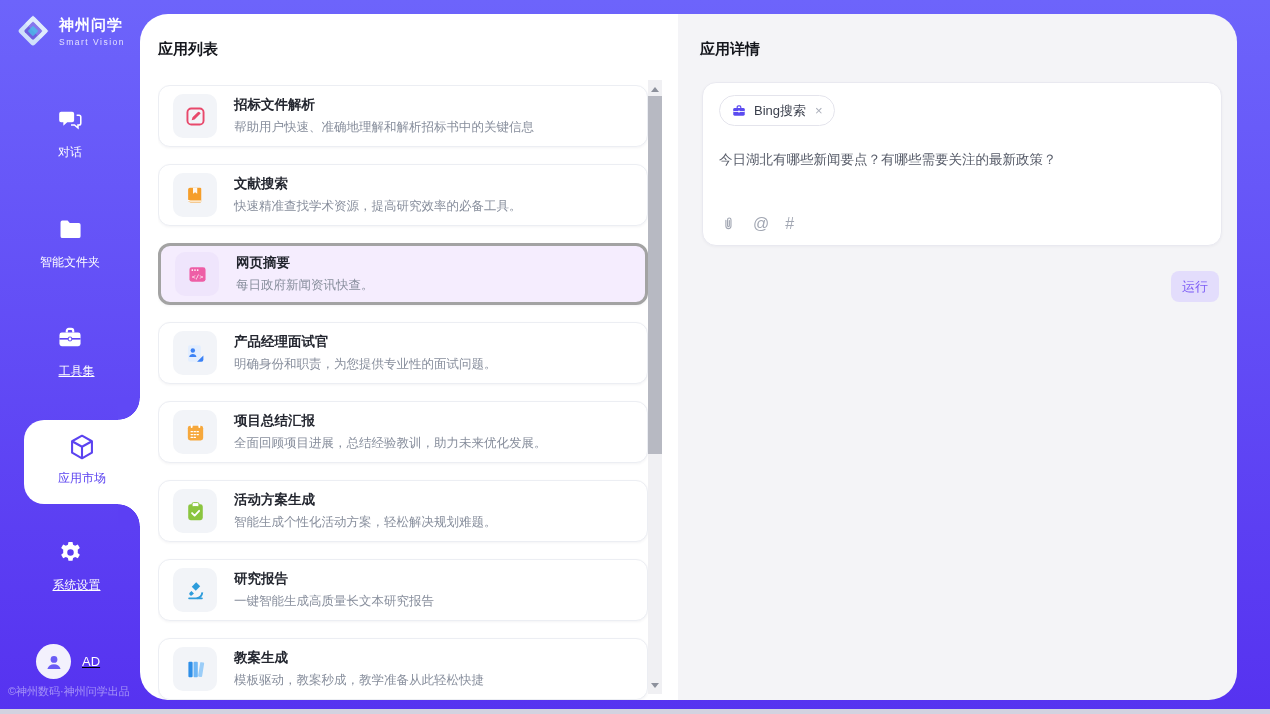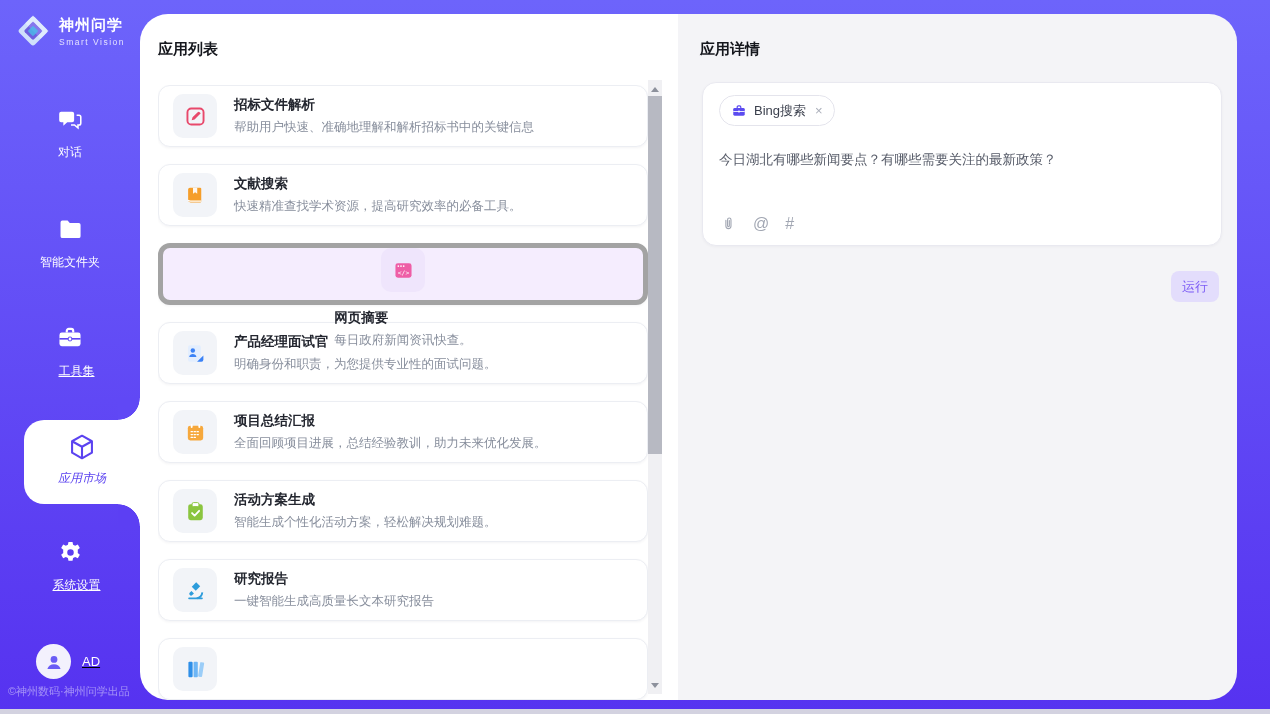--- a/index.html
+++ b/index.html
@@ -21,21 +21,21 @@
   .nav-item:nth-of-type(5) { top:539px; }
   .nav-icn svg { display:inline-block; vertical-align:middle; }
   .nav-label { color:#fff; font-size:12px; margin-top:7px; }
   .nav-label.u { text-decoration:underline;margin-left:13px; }
   .nav-item.active { top:420px; left:24px; width:116px; height:84px; background:#fff;
                      border-radius:20px 0 0 20px; padding-top:12px; }
   .nav-item.active::before { content:''; position:absolute; right:0; top:-22px; width:22px; height:22px;
       background: radial-gradient(circle at 0 0, #6048f5 21.4px, #fff 22px); }
   .nav-item.active::after { content:''; position:absolute; right:0; top:84px; width:22px; height:22px;
       background: radial-gradient(circle at 0 100%, #5c3ff3 21.4px, #fff 22px); }
-  .nav-item.active .nav-label { color:#5b43f0; margin-top:4px;font-style:italic; }
+  .nav-item.active .nav-label { color:#5b43f0; margin-top:4px; }
   .user-row { position:absolute; left:36px; top:644px; display:flex; align-items:center; gap:11px;text-decoration:underline; }
   .avatar { width:35px; height:35px; border-radius:50%; background:#f3f1fd; display:flex;
             align-items:center; justify-content:center; }
   .user-label { color:#fff; font-size:13px; }
   .side-footer { position:absolute; left:8px; top:684px; color:rgba(255,255,255,.45);
                  font-size:11px; white-space:nowrap; }
 
   
   .content { position:absolute; left:140px; top:14px; width:1097px; height:686px;
              border-radius:28px; overflow:hidden; display:flex; z-index:2;justify-content:space-between; }
@@ -43,21 +43,21 @@
   .detail-panel { position:relative; flex:1; background:#f4f4f7; }
   .panel-title { position:absolute; top:26px; font-size:15px; font-weight:700; color:#15171d; }
   .list-panel .panel-title { left:18px; }
   .detail-panel .panel-title { left:22px; }
 
   
   .cards { position:absolute; left:18px; top:71px; width:490px; bottom:0; overflow:hidden; }
   .card { height:62px; margin-bottom:17px; border:1px solid #eceef3; border-radius:12px;
           background:#fff; display:flex; align-items:center; gap:17px; padding:0 14px;
           box-shadow:0 1px 3px rgba(25,28,50,.05); cursor:pointer; }
-  .card.selected { background:#f5edfe; border:5px solid #a3a3a3;flex-direction:column; }
+  .card.selected { background:#f5edfe; border:3px solid #a3a3a3; }
   .tile { width:44px; height:44px; flex:none; border-radius:10px; background:#f2f4f8;
           display:flex; align-items:center; justify-content:center; }
   .card.selected .tile { background:#efe5fc; }
   .card-title { font-size:13.5px; font-weight:700; color:#23262f; }
   .card-desc { font-size:12.5px; color:#878e9c; margin-top:5px; white-space:nowrap; }
 
   
   .scrollbar { position:absolute; top:66px; bottom:6px; right:16px; width:14px; background:#f0f0f3; }
   .sb-arrow { position:absolute; left:0; width:14px; height:14px; display:flex;
               align-items:center; justify-content:center; cursor:pointer; }
@@ -258,20 +258,24 @@
           <div class="card">
             <div class="tile">
               <svg viewBox="0 0 24 24" width="23" height="23">
                 <rect x="4.6" y="4" width="4.4" height="16" rx="1" fill="#2f8fe8"></rect>
                 <rect x="10" y="4" width="4.4" height="16" rx="1" fill="#6db5f5"></rect>
                 <g transform="rotate(9 18 12)">
                   <rect x="15.8" y="4.4" width="4.2" height="15.4" rx="1" fill="#9bcdf8"></rect>
                 </g>
               </svg>
             </div>
+            <div class="meta">
+              <div class="card-title">教案生成</div>
+              <div class="card-desc">模板驱动，教案秒成，教学准备从此轻松快捷</div>
+            </div>
           </div>
         </div>
       <div class="scrollbar">
         <div class="sb-arrow sb-up">
             <span class="tri-up"></span>
           </div>
         <div class="sb-thumb"></div>
         <div class="sb-arrow sb-down">
             <span class="tri-down"></span>
           </div>

